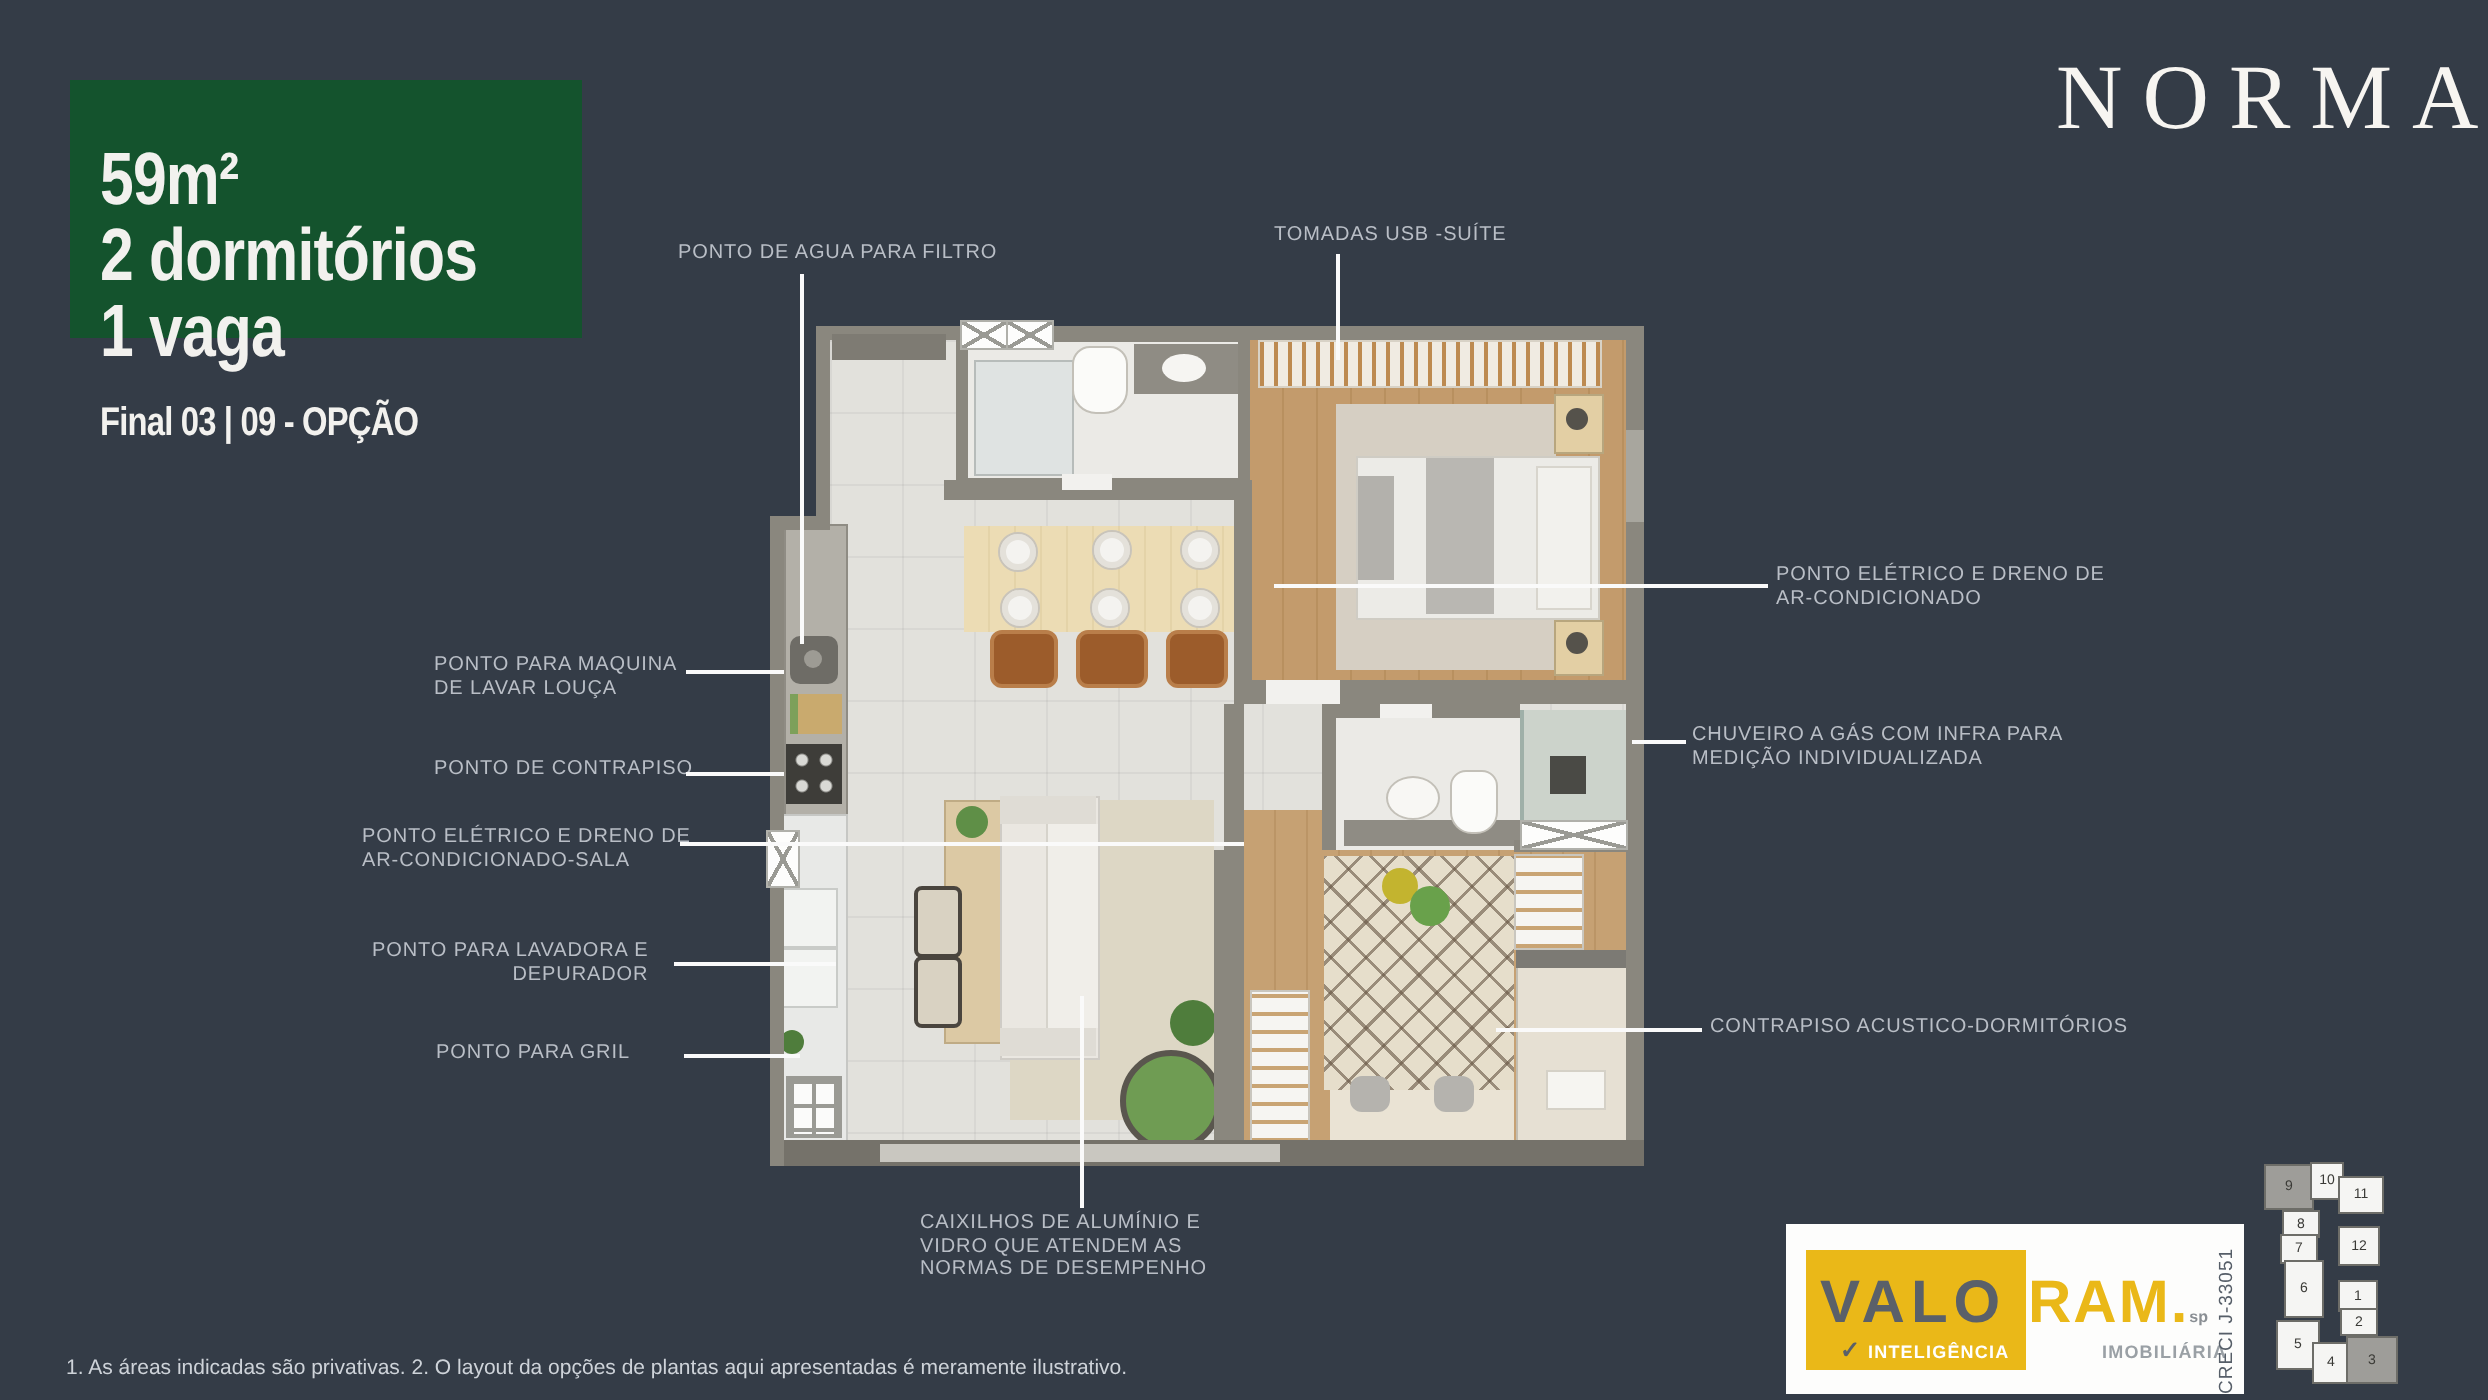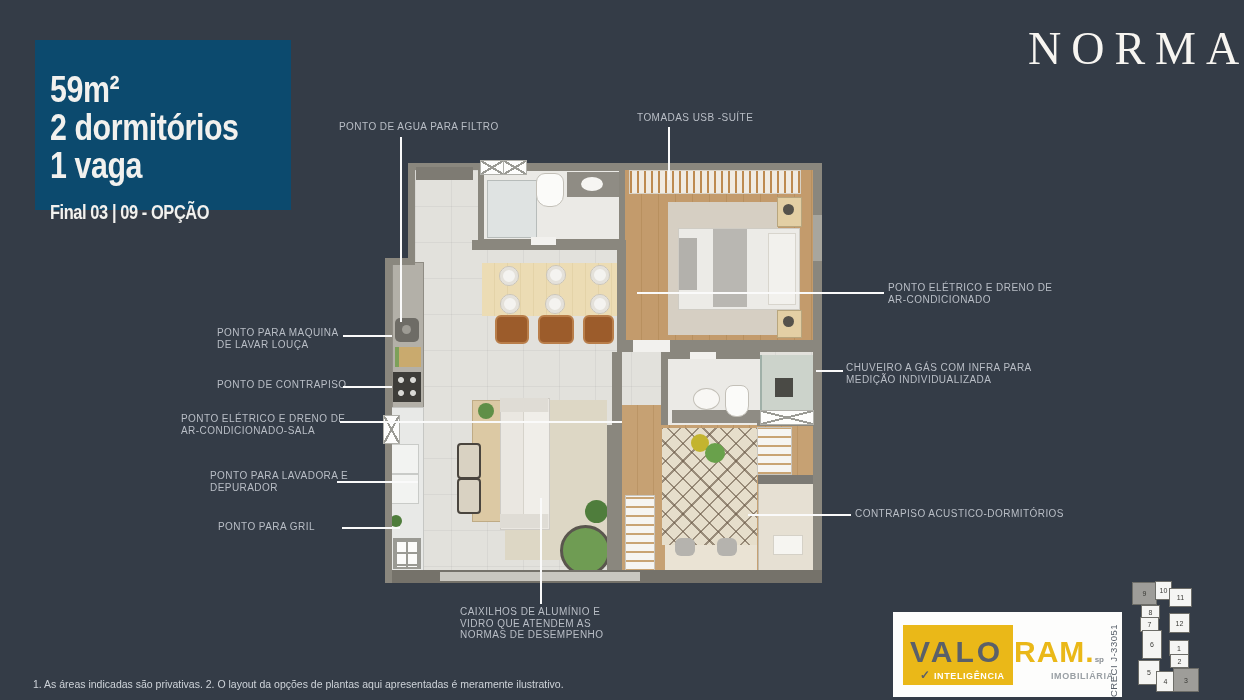--- a/index.html
+++ b/index.html
@@ -1,21 +1,21 @@
 <!DOCTYPE html>
 <html><head>
 <meta charset="utf-8">
 <style>
   html,body{margin:0;padding:0;}
   body{width:1244px;height:700px;position:relative;overflow:hidden;
        background:#343c47;font-family:"Liberation Sans",sans-serif;}
   .abs{position:absolute;}
 
   
-  .badge{left:35px;top:40px;width:256px;height:170px;background:#0c4a6e;}
+  .badge{left:35px;top:40px;width:256px;height:129px;background:#14532d;}
   .badge-line{position:absolute;left:15px;color:#f2f1ee;font-weight:bold;
               transform:scaleX(.82);transform-origin:0 50%;white-space:nowrap;letter-spacing:-.5px;}
   .bl1{top:50px;font-size:37px;}
   .bl2{top:88px;font-size:37px;}
   .bl3{top:126px;font-size:37px;}
   .bl4{top:172px;font-size:20px;}
   .badge-line span{display:block;transform:translateY(-50%);}
 
   
   .brand{left:1028px;top:22px;color:#f7f5f1;font-family:"Liberation Serif",serif;
@@ -239,21 +239,21 @@
   <span>PONTO PARA MAQUINA</span>
     <span>DE LAVAR LOUÇA</span>
 </div>
 <div class="abs co" style="left:217px;top:379px;">
   <span>PONTO DE CONTRAPISO</span>
 </div>
 <div class="abs co" style="left:181px;top:413px;">
   <span>PONTO ELÉTRICO E DRENO DE</span>
     <span>AR-CONDICIONADO-SALA</span>
 </div>
-<div class="abs co" style="left:210px;top:470px;">
+<div class="abs co" style="left:186px;top:470px;text-align:right;">
   <span>PONTO PARA LAVADORA E</span>
     <span>DEPURADOR</span>
 </div>
 <div class="abs co" style="left:218px;top:521px;">
   <span>PONTO PARA GRIL</span>
 </div>
 <div class="abs co" style="left:855px;top:508px;">
   <span>CONTRAPISO ACUSTICO-DORMITÓRIOS</span>
 </div>
 <div class="abs co" style="left:460px;top:606px;">

